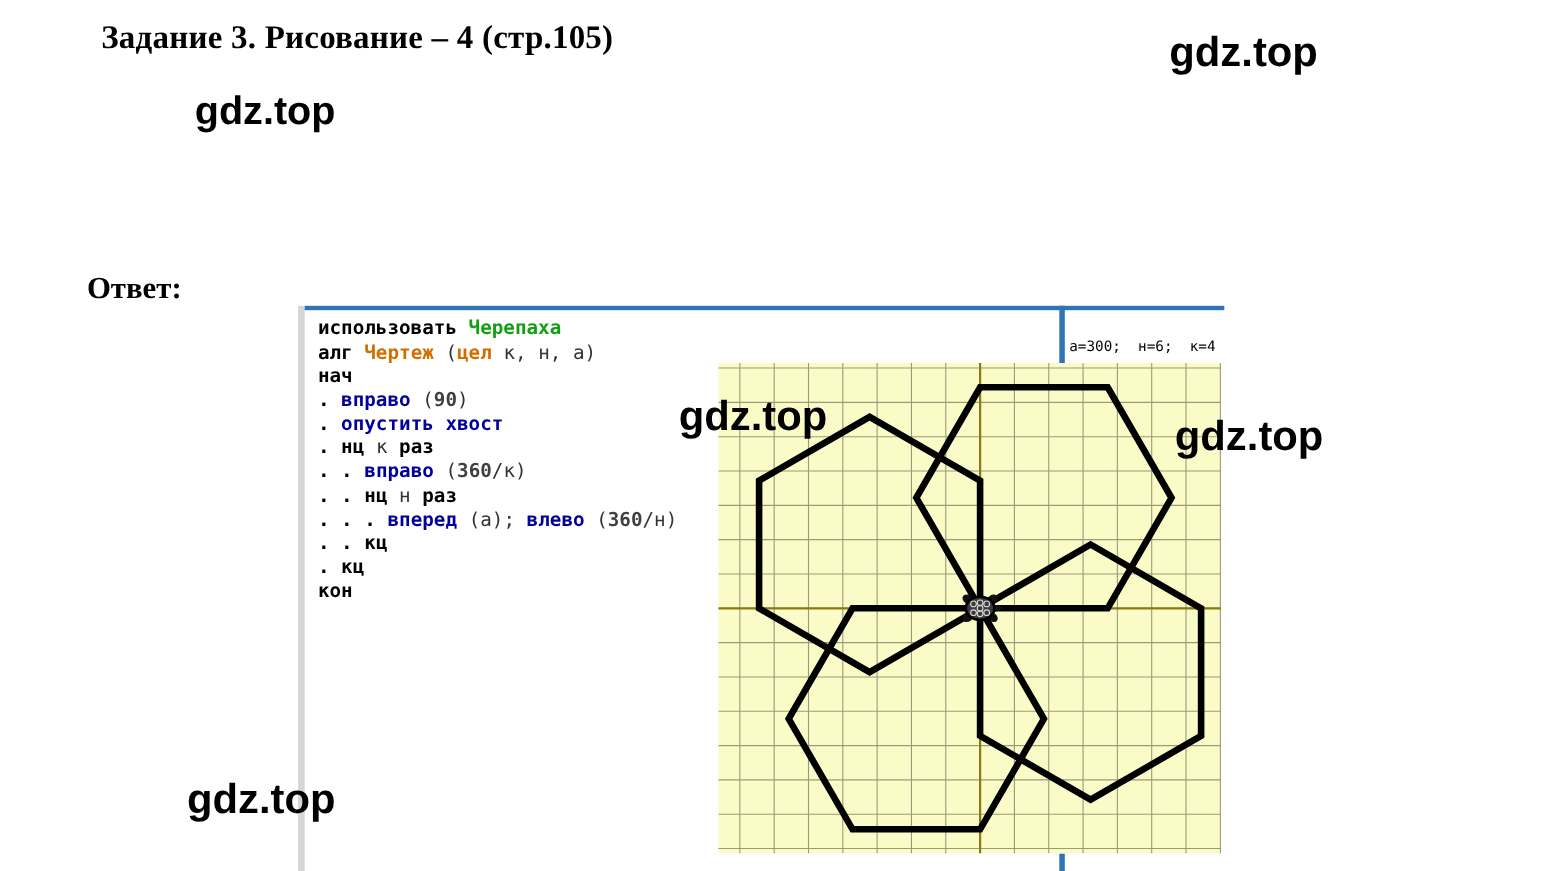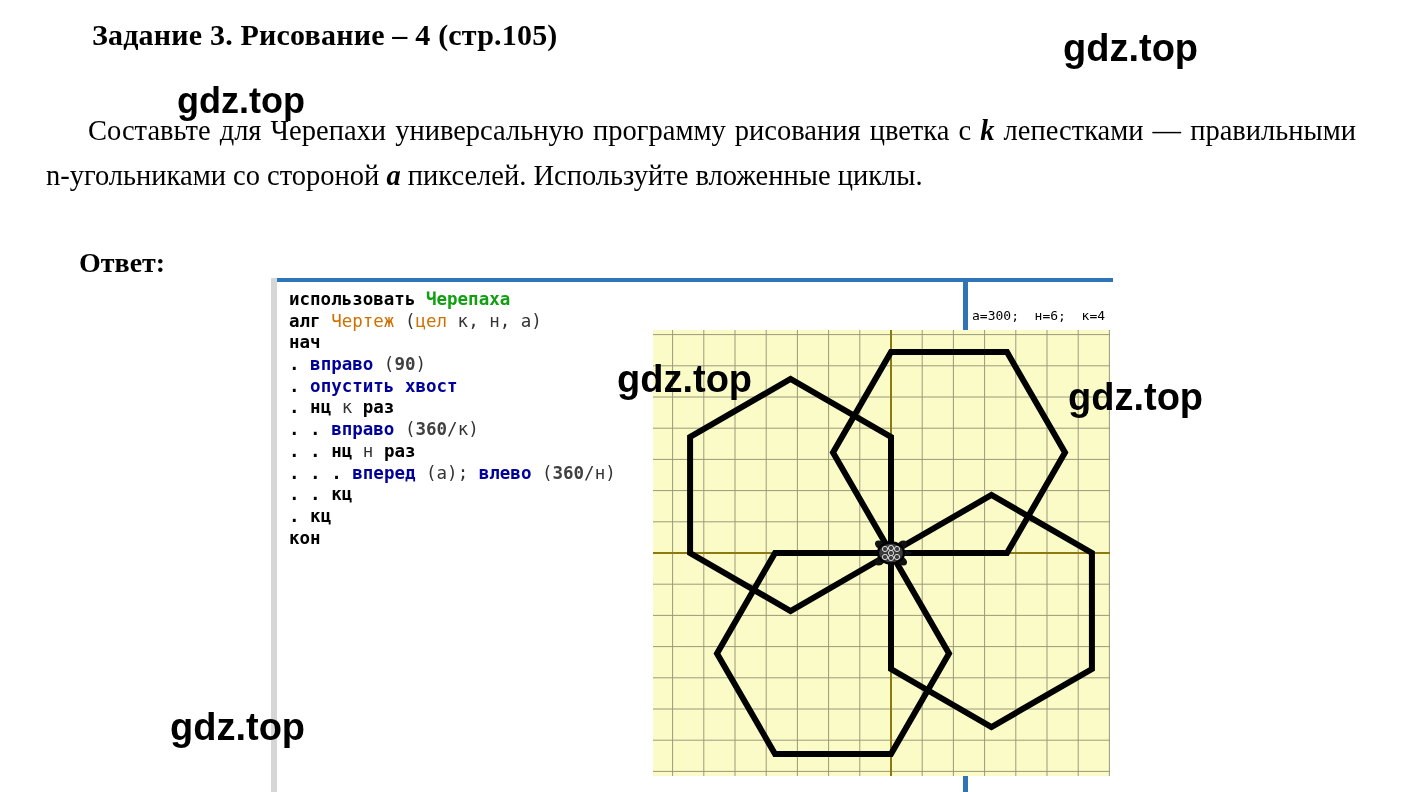--- a/index.html
+++ b/index.html
@@ -115,21 +115,21 @@
     top: 11px;
     font-family: "DejaVu Sans Mono", monospace;
     font-size: 17.5px;
     line-height: 21.7px;
     white-space: pre;
     color: #000000;
   }
   #code-listing .kw   { color: #00009a; font-weight: bold; margin-top: 42px; }
   #code-listing .bk   { color: #000000; font-weight: bold; }
   #code-listing .grn  { color: #12a012; font-weight: bold; }
-  #code-listing .org  { color: #d07000; font-weight: normal; }
+  #code-listing .org  { color: #d07000; font-weight: bold; }
   #code-listing .num  { color: #404040; font-weight: bold; }
   #code-listing .pln  { color: #333333; }
   #code-listing .dot  { color: #000000; font-weight: bold; }
   #code-listing .ln   { display: block; height: 21.7px; }
 
   
   #params-caption {
     position: absolute;
     left: 695px;
     top: 30px;
@@ -162,21 +162,20 @@
   #watermark-canvas-right{ left: 1068px; top: 376px; font-size: 38px; z-index: 5;}
   #watermark-bottom-left { left: 170px; top: 706px; font-size: 38px; }
 </style>
 </head>
 <body>
 
 <div class="page">
 
   <div id="task-title">Задание 3. Рисование – 4 (стр.105)</div>
 
-  <div id="task-statement"><span class="first-indent"></span><span>Составьте для Черепахи универсальную программу рисования цветка с </span><span class="ital">k</span><span> лепестками — правильными n-угольниками со стороной </span><span class="ital">a</span><span> пикселей. Используйте вложенные циклы.</span></div>
 
   <div id="answer-label">Ответ:</div>
 
   <div id="program-panel">
     <div id="panel-left-rail"></div>
     <div id="panel-top-border"></div>
     <div id="panel-vert-divider"></div>
     <div id="panel-bottom-tick"></div>
 
     <div id="code-listing"><span class="ln"><span class="bk">использовать </span><span class="grn">Черепаха</span></span><span class="ln"><span class="bk">алг </span><span class="org">Чертеж </span><span class="pln">(</span><span class="org">цел</span><span class="pln"> к, н, а)</span></span><span class="ln"><span class="bk">нач</span></span><span class="ln"><span class="dot">.</span><span class="pln"> </span><span class="kw">вправо </span><span class="pln">(</span><span class="num">90</span><span class="pln">)</span></span><span class="ln"><span class="dot">.</span><span class="pln"> </span><span class="kw">опустить хвост</span></span><span class="ln"><span class="dot">.</span><span class="pln"> </span><span class="bk">нц</span><span class="pln"> к </span><span class="bk">раз</span></span><span class="ln"><span class="dot">.</span><span class="pln"> </span><span class="dot">.</span><span class="pln"> </span><span class="kw">вправо </span><span class="pln">(</span><span class="num">360</span><span class="pln">/к)</span></span><span class="ln"><span class="dot">.</span><span class="pln"> </span><span class="dot">.</span><span class="pln"> </span><span class="bk">нц</span><span class="pln"> н </span><span class="bk">раз</span></span><span class="ln"><span class="dot">.</span><span class="pln"> </span><span class="dot">.</span><span class="pln"> </span><span class="dot">.</span><span class="pln"> </span><span class="kw">вперед </span><span class="pln">(а); </span><span class="kw">влево </span><span class="pln">(</span><span class="num">360</span><span class="pln">/н)</span></span><span class="ln"><span class="dot">.</span><span class="pln"> </span><span class="dot">.</span><span class="pln"> </span><span class="bk">кц</span></span><span class="ln"><span class="dot">.</span><span class="pln"> </span><span class="bk">кц</span></span><span class="ln"><span class="bk">кон</span></span></div>

